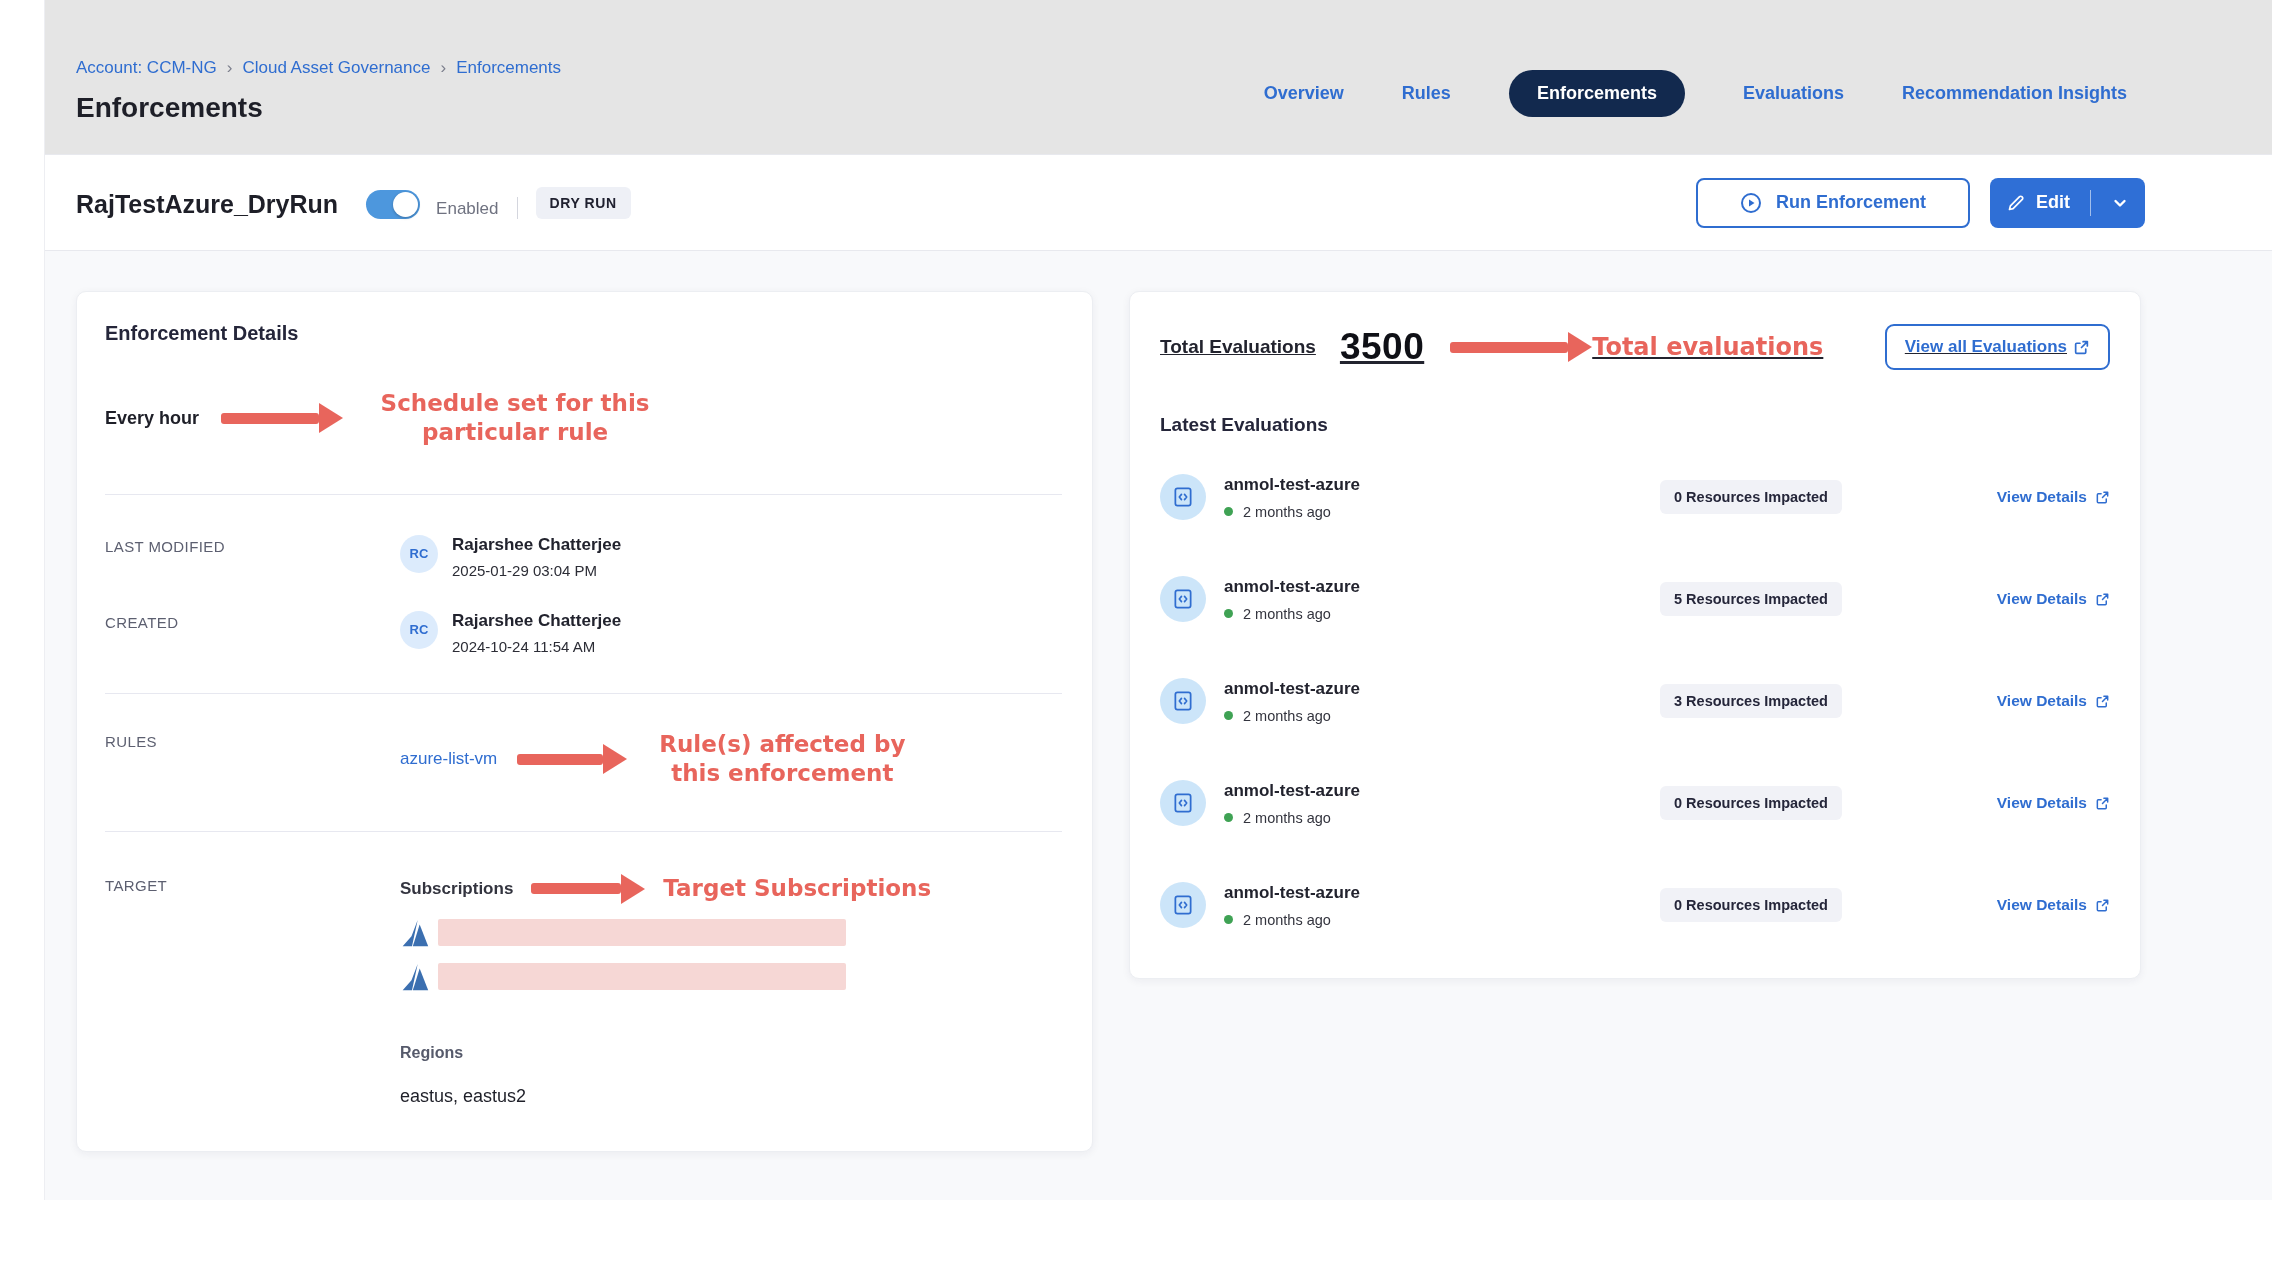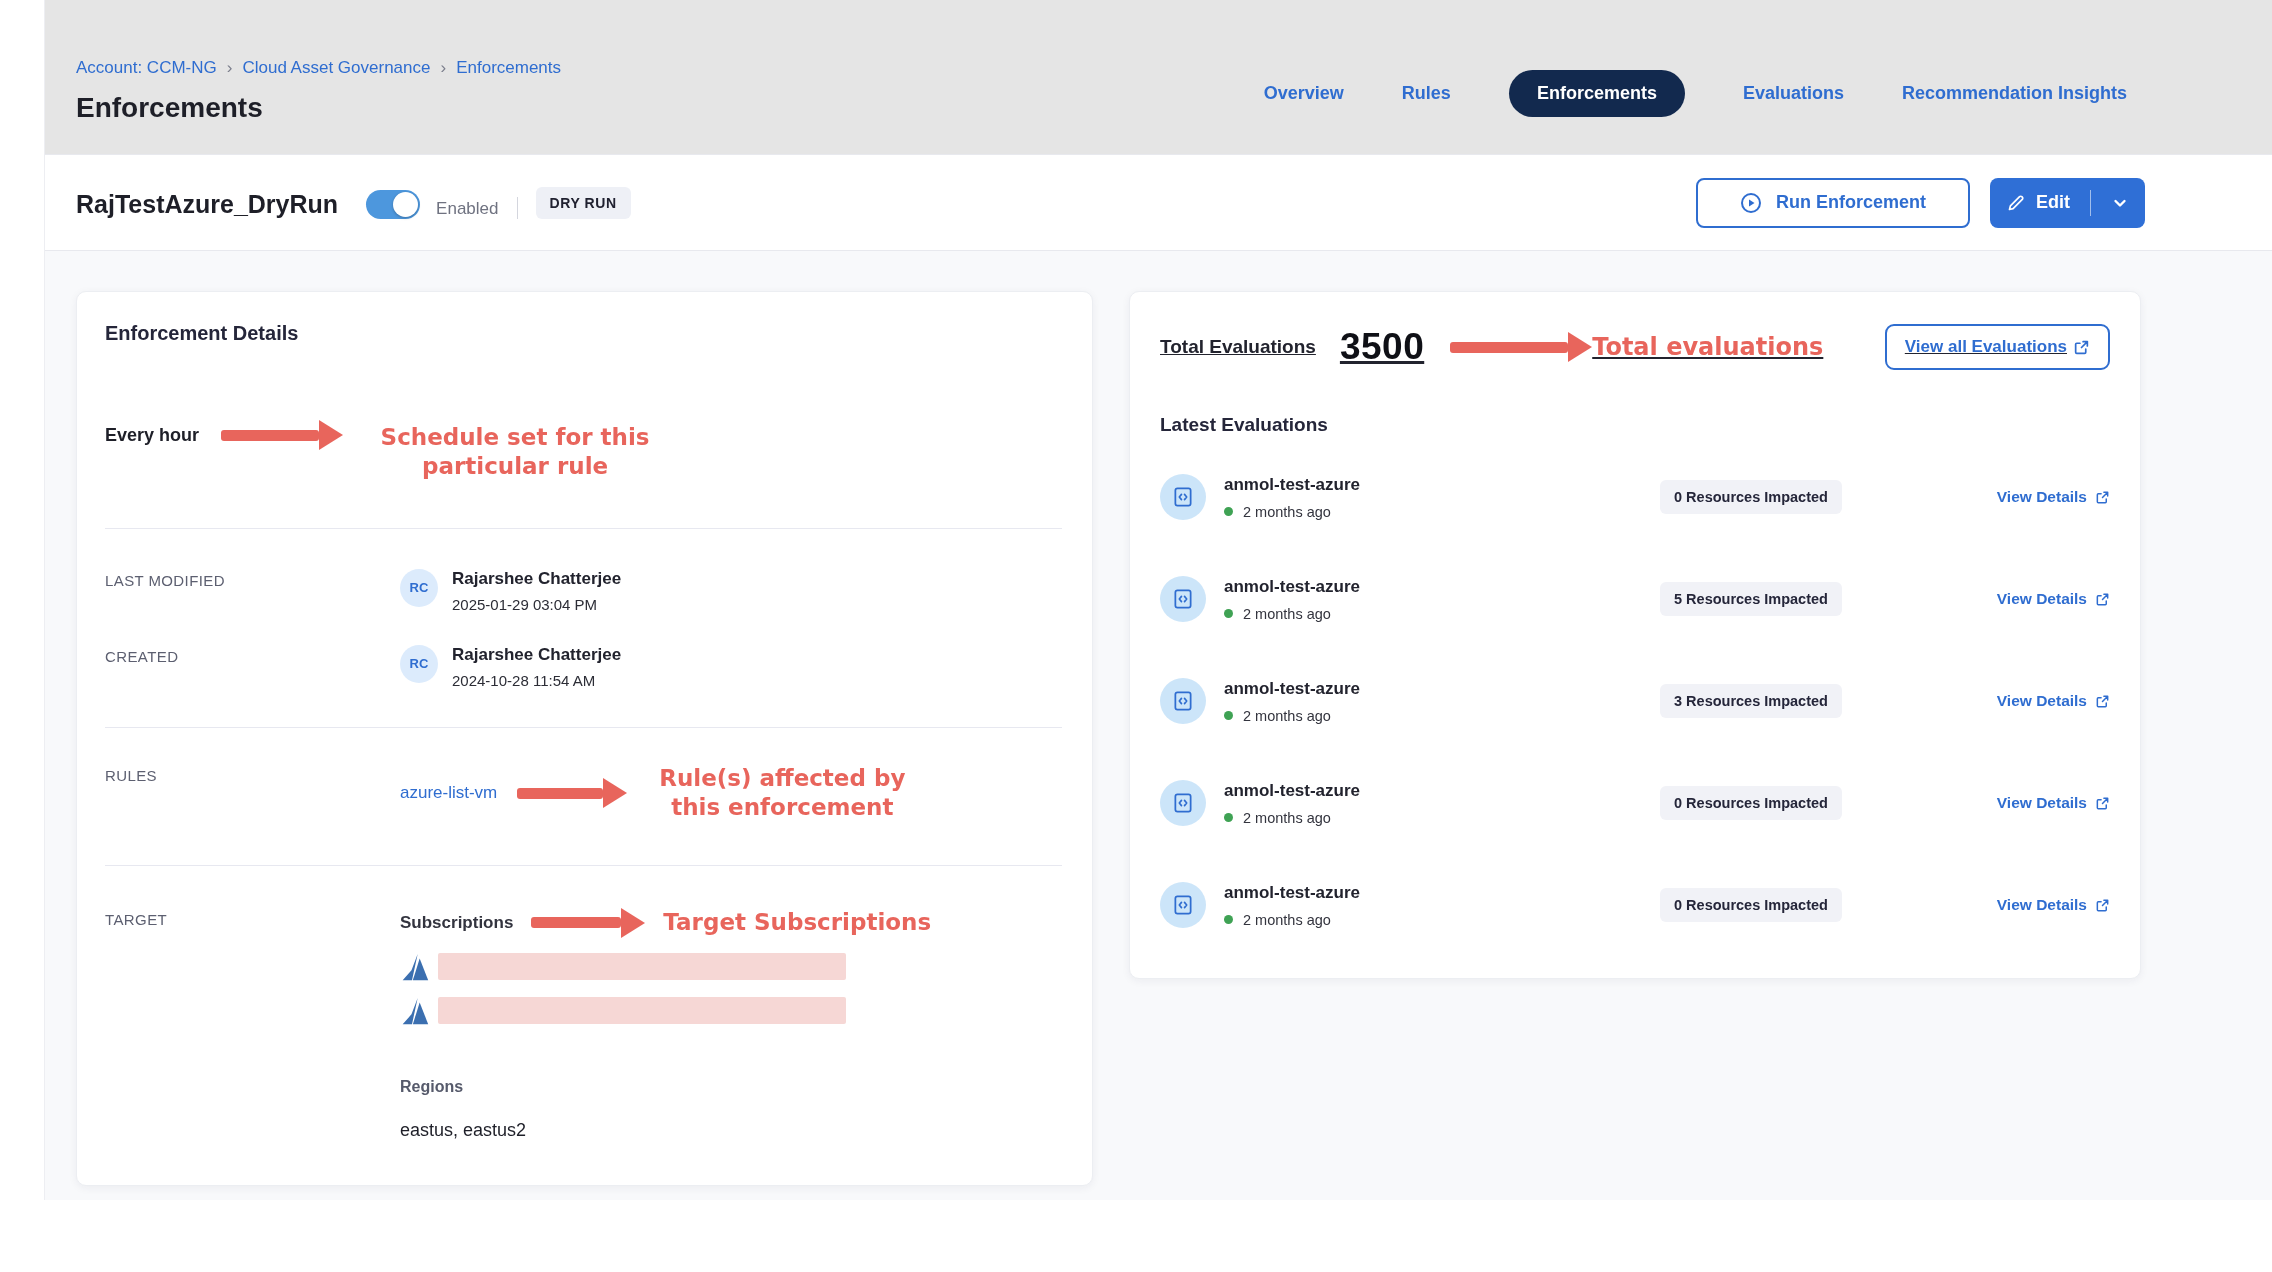--- a/index.html
+++ b/index.html
@@ -174,42 +174,42 @@
     <div class="card card-left">
       <div class="section-title">Enforcement Details</div>
 
       <div class="detail-row row-schedule">
         <div style="display:flex; align-items:center; gap:22px;">
           <span class="value-strong">Every hour</span>
           <span class="arrow">
             <span class="shaft" style="width:98px;"></span>
               <span class="head"></span>
           </span>
-          <span class="annotation" style="max-width:300px;margin-top:34px;">Schedule set for this particular rule</span>
+          <span class="annotation" style="max-width:300px;">Schedule set for this particular rule</span>
         </div>
       </div>
 
       <div class="row-people">
         <div class="person-row">
           <div class="detail-label">LAST MODIFIED</div>
           <div class="person">
             <span class="avatar">RC</span>
             <span>
               <div class="person-name">Rajarshee Chatterjee</div>
               <div class="person-date">2025-01-29 03:04 PM</div>
             </span>
           </div>
         </div>
         <div class="person-row">
           <div class="detail-label">CREATED</div>
           <div class="person">
             <span class="avatar">RC</span>
             <span>
               <div class="person-name">Rajarshee Chatterjee</div>
-              <div class="person-date">2024-10-28 11:54 AM</div>
+              <div class="person-date">2024-10-24 11:54 AM</div>
             </span>
           </div>
         </div>
       </div>
 
       <div class="detail-row row-rules">
         <div class="detail-label">RULES</div>
         <div style="display:flex; align-items:center; gap:20px;">
           <a class="link">azure-list-vm</a>
           <span class="arrow">

